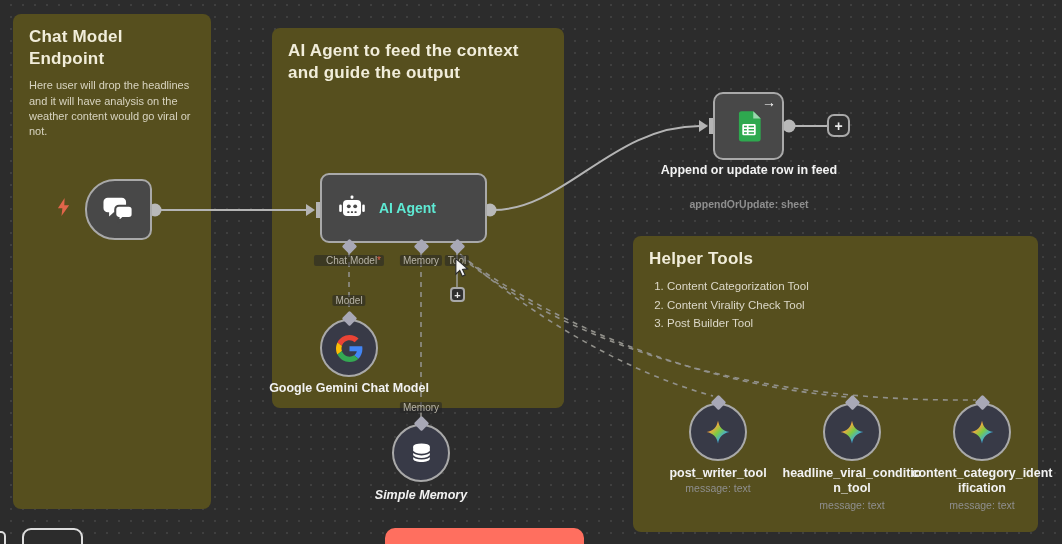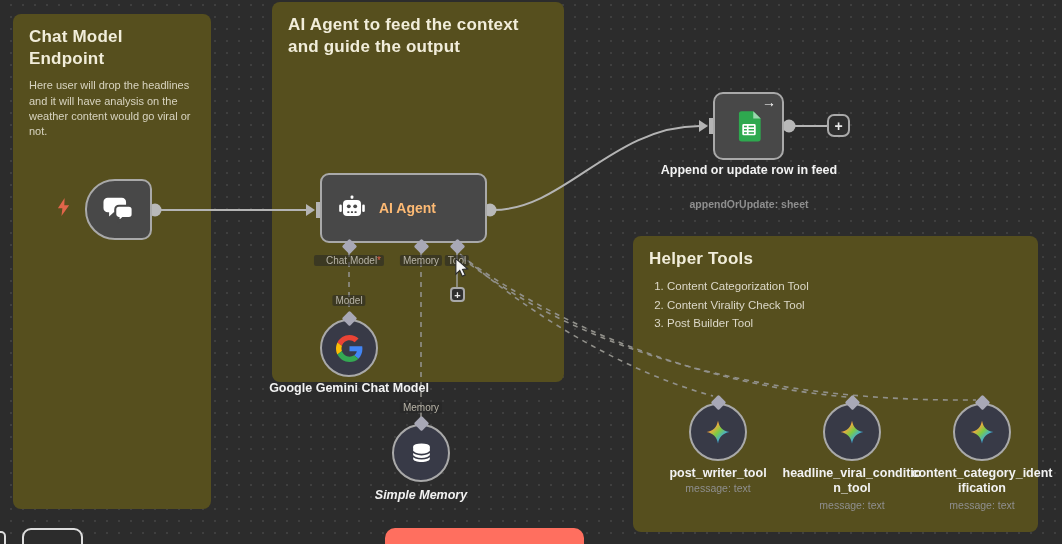--- a/index.html
+++ b/index.html
@@ -57,21 +57,21 @@
   }
   #trigger-node {
     left:85px; top:179px; width:67px; height:61px;
     border-radius:30px 10px 10px 30px;
     display:flex; align-items:center; justify-content:center;
   }
   #agent-node {
     left:320px; top:173px; width:167px; height:70px; border-radius:9px;
     display:flex; align-items:center; justify-content:flex-start; padding-left:16px;
   }
-  #agent-node .agent-title { color:#fdba74; font-size:14px; font-weight:bold; margin-left:13px; }
+  #agent-node .agent-title { color:#5eead4; font-size:14px; font-weight:bold; margin-left:13px; }
   #sheets-node {
     left:713px; top:92px; width:71px; height:68px; border-radius:10px;
     display:flex; align-items:center; justify-content:center;
   }
   #sheets-node .exec-arrow {
     position:absolute; top:0px; right:6px; color:#ffffff; font-size:14px; font-weight:bold;
   }
   .bolt { position:absolute; left:56px; top:198px; z-index:3; }
   .bottom-partial {
     position:absolute; box-sizing:border-box; border:2px solid #dddddd;
@@ -98,21 +98,21 @@
         <stop offset="100%" stop-color="#3b5bdb"></stop>
       </linearGradient>
     </defs>
   </svg>
 
   <div class="sticky" style="left:13px; top:14px; width:198px; height:495px;">
     <div class="sticky-title">Chat Model Endpoint</div>
     <div class="sticky-body">Here user will drop the headlines and it will have analysis on the weather content would go viral or not.</div>
   </div>
 
-  <div class="sticky" style="left:272px; top:2px; width:292px; height:380px;">
+  <div class="sticky" style="left:272px; top:28px; width:292px; height:380px;">
     <div class="sticky-title">AI Agent to feed the context and guide the output</div>
   </div>
 
   <div class="sticky" style="left:633px; top:236px; width:405px; height:296px;">
     <div class="sticky-title">Helper Tools</div>
     <ol>
       <li>Content Categorization Tool</li>
       <li>Content Virality Check Tool</li>
       <li>Post Builder Tool</li>
     </ol>

